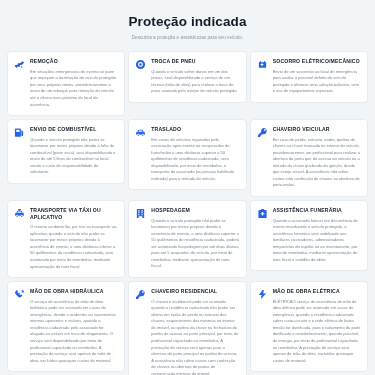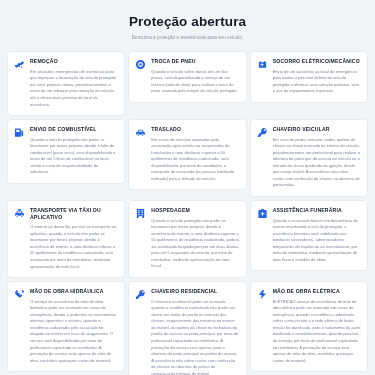--- a/index.html
+++ b/index.html
@@ -94,21 +94,21 @@
     text-align: left;
     hyphens: auto;
   }
 </style>
 </head>
 <body>
 
 <div class="page">
 
   <div class="page-header">
-    <div class="page-title">Proteção abertura</div>
+    <div class="page-title">Proteção indicada</div>
     <div class="page-subtitle">Descubra a proteção e assistências para seu veículo.</div>
   </div>
 
   <div class="card-grid">
       <div class="card">
         <span class="card-icon">
           <svg viewBox="0 0 24 24" fill="currentColor">
             <path d="M2 13h5l2-4h4v8H2v-4zm11-4 6-4 3 3-5 5h-4V9zM5.5 19a1.6 1.6 0 1 1 0-3.2 1.6 1.6 0 0 1 0 3.2zm11 0a1.6 1.6 0 1 1 0-3.2 1.6 1.6 0 0 1 0 3.2z"></path>
           </svg>
         </span>

